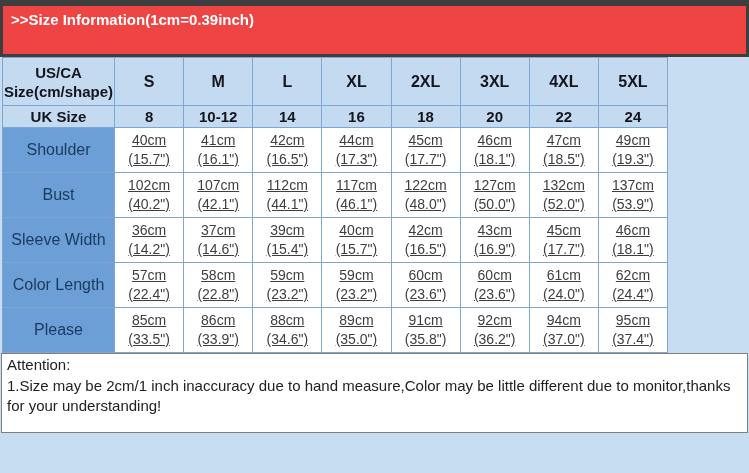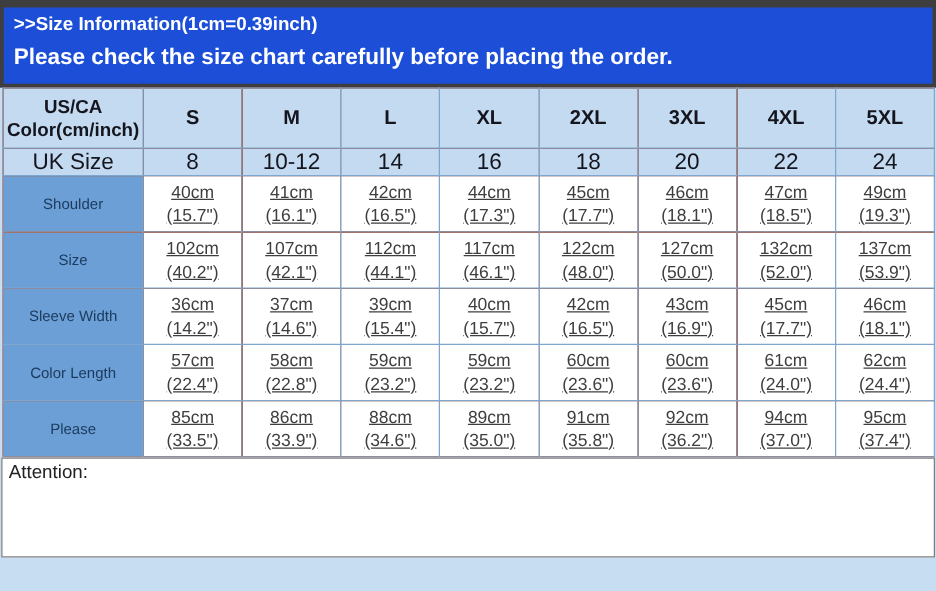--- a/index.html
+++ b/index.html
@@ -4,55 +4,55 @@
 <style>
   * { box-sizing: border-box; }
   html, body { margin: 0; padding: 0; }
   body {
     width: 749px; height: 473px;
     background: #C7DDF1;
     font-family: "Liberation Sans", sans-serif;
     overflow: hidden;
   }
   .banner {
-    background: #1d4ed8;
+    background: #ef4444;
     border: 3px solid #3E3E3E;
     border-top-width: 6px;
     padding: 4px 8px 5px 8px;
     color: #FFFFFF;
-    height: 70px;
+    height: 57px;
   }
   .banner-title { font-size: 15px; font-weight: bold; line-height: 19px; }
   .banner-subtitle { font-size: 18px; font-weight: bold; line-height: 24px; margin-top: 4px; }
 
   table.size-table {
-    width: 746px;
+    width: 666px;
     margin: 0 2px;
     border-collapse: collapse;
     table-layout: fixed;
-    background: #c2410c;
+    background: #3b82f6;
     border: 1px solid #5E8FC0;
   }
   table.size-table td {
     border: 1px solid #7EA6CE;
     text-align: center;
     vertical-align: middle;
     padding: 0;
     overflow: hidden;
   }
   tr.row-sizes td { height: 48px; background: #C3DAF0; font-weight: bold; color: #15151e; }
   td.corner-cell { font-size: 15px; line-height: 19px; }
   td.size-head-cell { font-size: 16px; }
-  tr.row-conv td { height: 22px; background: #C3DAF0; font-weight: normal; color: #15151e; font-size: 18px; }
+  tr.row-conv td { height: 22px; background: #C3DAF0; font-weight: bold; color: #15151e; font-size: 15px; }
   td.conv-label-cell { font-size: 15px; }
   tr.row-meas td { height: 45px; }
   td.dim-label-cell {
     background: #6B9FD6;
     color: #1C3A5E;
-    font-size: 12px;
+    font-size: 16px;
     font-weight: normal;
   }
   td.meas-cell {
     background: #FFFFFF;
     color: #3E3E3E;
     font-size: 14px;
     line-height: 19px;
     text-decoration: underline;
   }
   .attention-box {
@@ -64,38 +64,37 @@
     font-size: 15px;
     line-height: 1.38;
     min-height: 80px;
   }
 </style>
 </head>
 <body>
 
 <div class="banner">
   <div class="banner-title">&gt;&gt;Size Information(1cm=0.39inch)</div>
-  <div class="banner-subtitle">Please check the size chart carefully before placing the order.</div>
 </div>
 
 <table class="size-table">
   <colgroup>
     <col style="width:112px">
     <col>
       <col>
       <col>
       <col>
       <col>
       <col>
       <col>
       <col>
   </colgroup>
   <tbody id="table-body">
       <tr class="row-sizes">
-        <td class="corner-cell"><span>US/CA</span><br><span>Color(cm/inch)</span></td>
+        <td class="corner-cell"><span>US/CA</span><br><span>Size(cm/shape)</span></td>
         <td class="size-head-cell"><span>S</span></td>
         <td class="size-head-cell"><span>M</span></td>
         <td class="size-head-cell"><span>L</span></td>
         <td class="size-head-cell"><span>XL</span></td>
         <td class="size-head-cell"><span>2XL</span></td>
         <td class="size-head-cell"><span>3XL</span></td>
         <td class="size-head-cell"><span>4XL</span></td>
         <td class="size-head-cell"><span>5XL</span></td>
       </tr>
       <tr class="row-conv">
@@ -114,21 +113,21 @@
         <td class="meas-cell"><span>40cm</span><br><span>(15.7")</span></td>
         <td class="meas-cell"><span>41cm</span><br><span>(16.1")</span></td>
         <td class="meas-cell"><span>42cm</span><br><span>(16.5")</span></td>
         <td class="meas-cell"><span>44cm</span><br><span>(17.3")</span></td>
         <td class="meas-cell"><span>45cm</span><br><span>(17.7")</span></td>
         <td class="meas-cell"><span>46cm</span><br><span>(18.1")</span></td>
         <td class="meas-cell"><span>47cm</span><br><span>(18.5")</span></td>
         <td class="meas-cell"><span>49cm</span><br><span>(19.3")</span></td>
       </tr>
       <tr class="row-meas">
-        <td class="dim-label-cell"><span>Size</span></td>
+        <td class="dim-label-cell"><span>Bust</span></td>
         <td class="meas-cell"><span>102cm</span><br><span>(40.2")</span></td>
         <td class="meas-cell"><span>107cm</span><br><span>(42.1")</span></td>
         <td class="meas-cell"><span>112cm</span><br><span>(44.1")</span></td>
         <td class="meas-cell"><span>117cm</span><br><span>(46.1")</span></td>
         <td class="meas-cell"><span>122cm</span><br><span>(48.0")</span></td>
         <td class="meas-cell"><span>127cm</span><br><span>(50.0")</span></td>
         <td class="meas-cell"><span>132cm</span><br><span>(52.0")</span></td>
         <td class="meas-cell"><span>137cm</span><br><span>(53.9")</span></td>
       </tr>
       <tr class="row-meas">
@@ -162,13 +161,14 @@
         <td class="meas-cell"><span>91cm</span><br><span>(35.8")</span></td>
         <td class="meas-cell"><span>92cm</span><br><span>(36.2")</span></td>
         <td class="meas-cell"><span>94cm</span><br><span>(37.0")</span></td>
         <td class="meas-cell"><span>95cm</span><br><span>(37.4")</span></td>
       </tr>
     </tbody>
 </table>
 
 <div class="attention-box">
   <div>Attention:</div>
+  <div>1.Size may be 2cm/1 inch inaccuracy due to hand measure,Color may be little different due to monitor,thanks for your understanding!</div>
 </div>
 
 </body></html>

